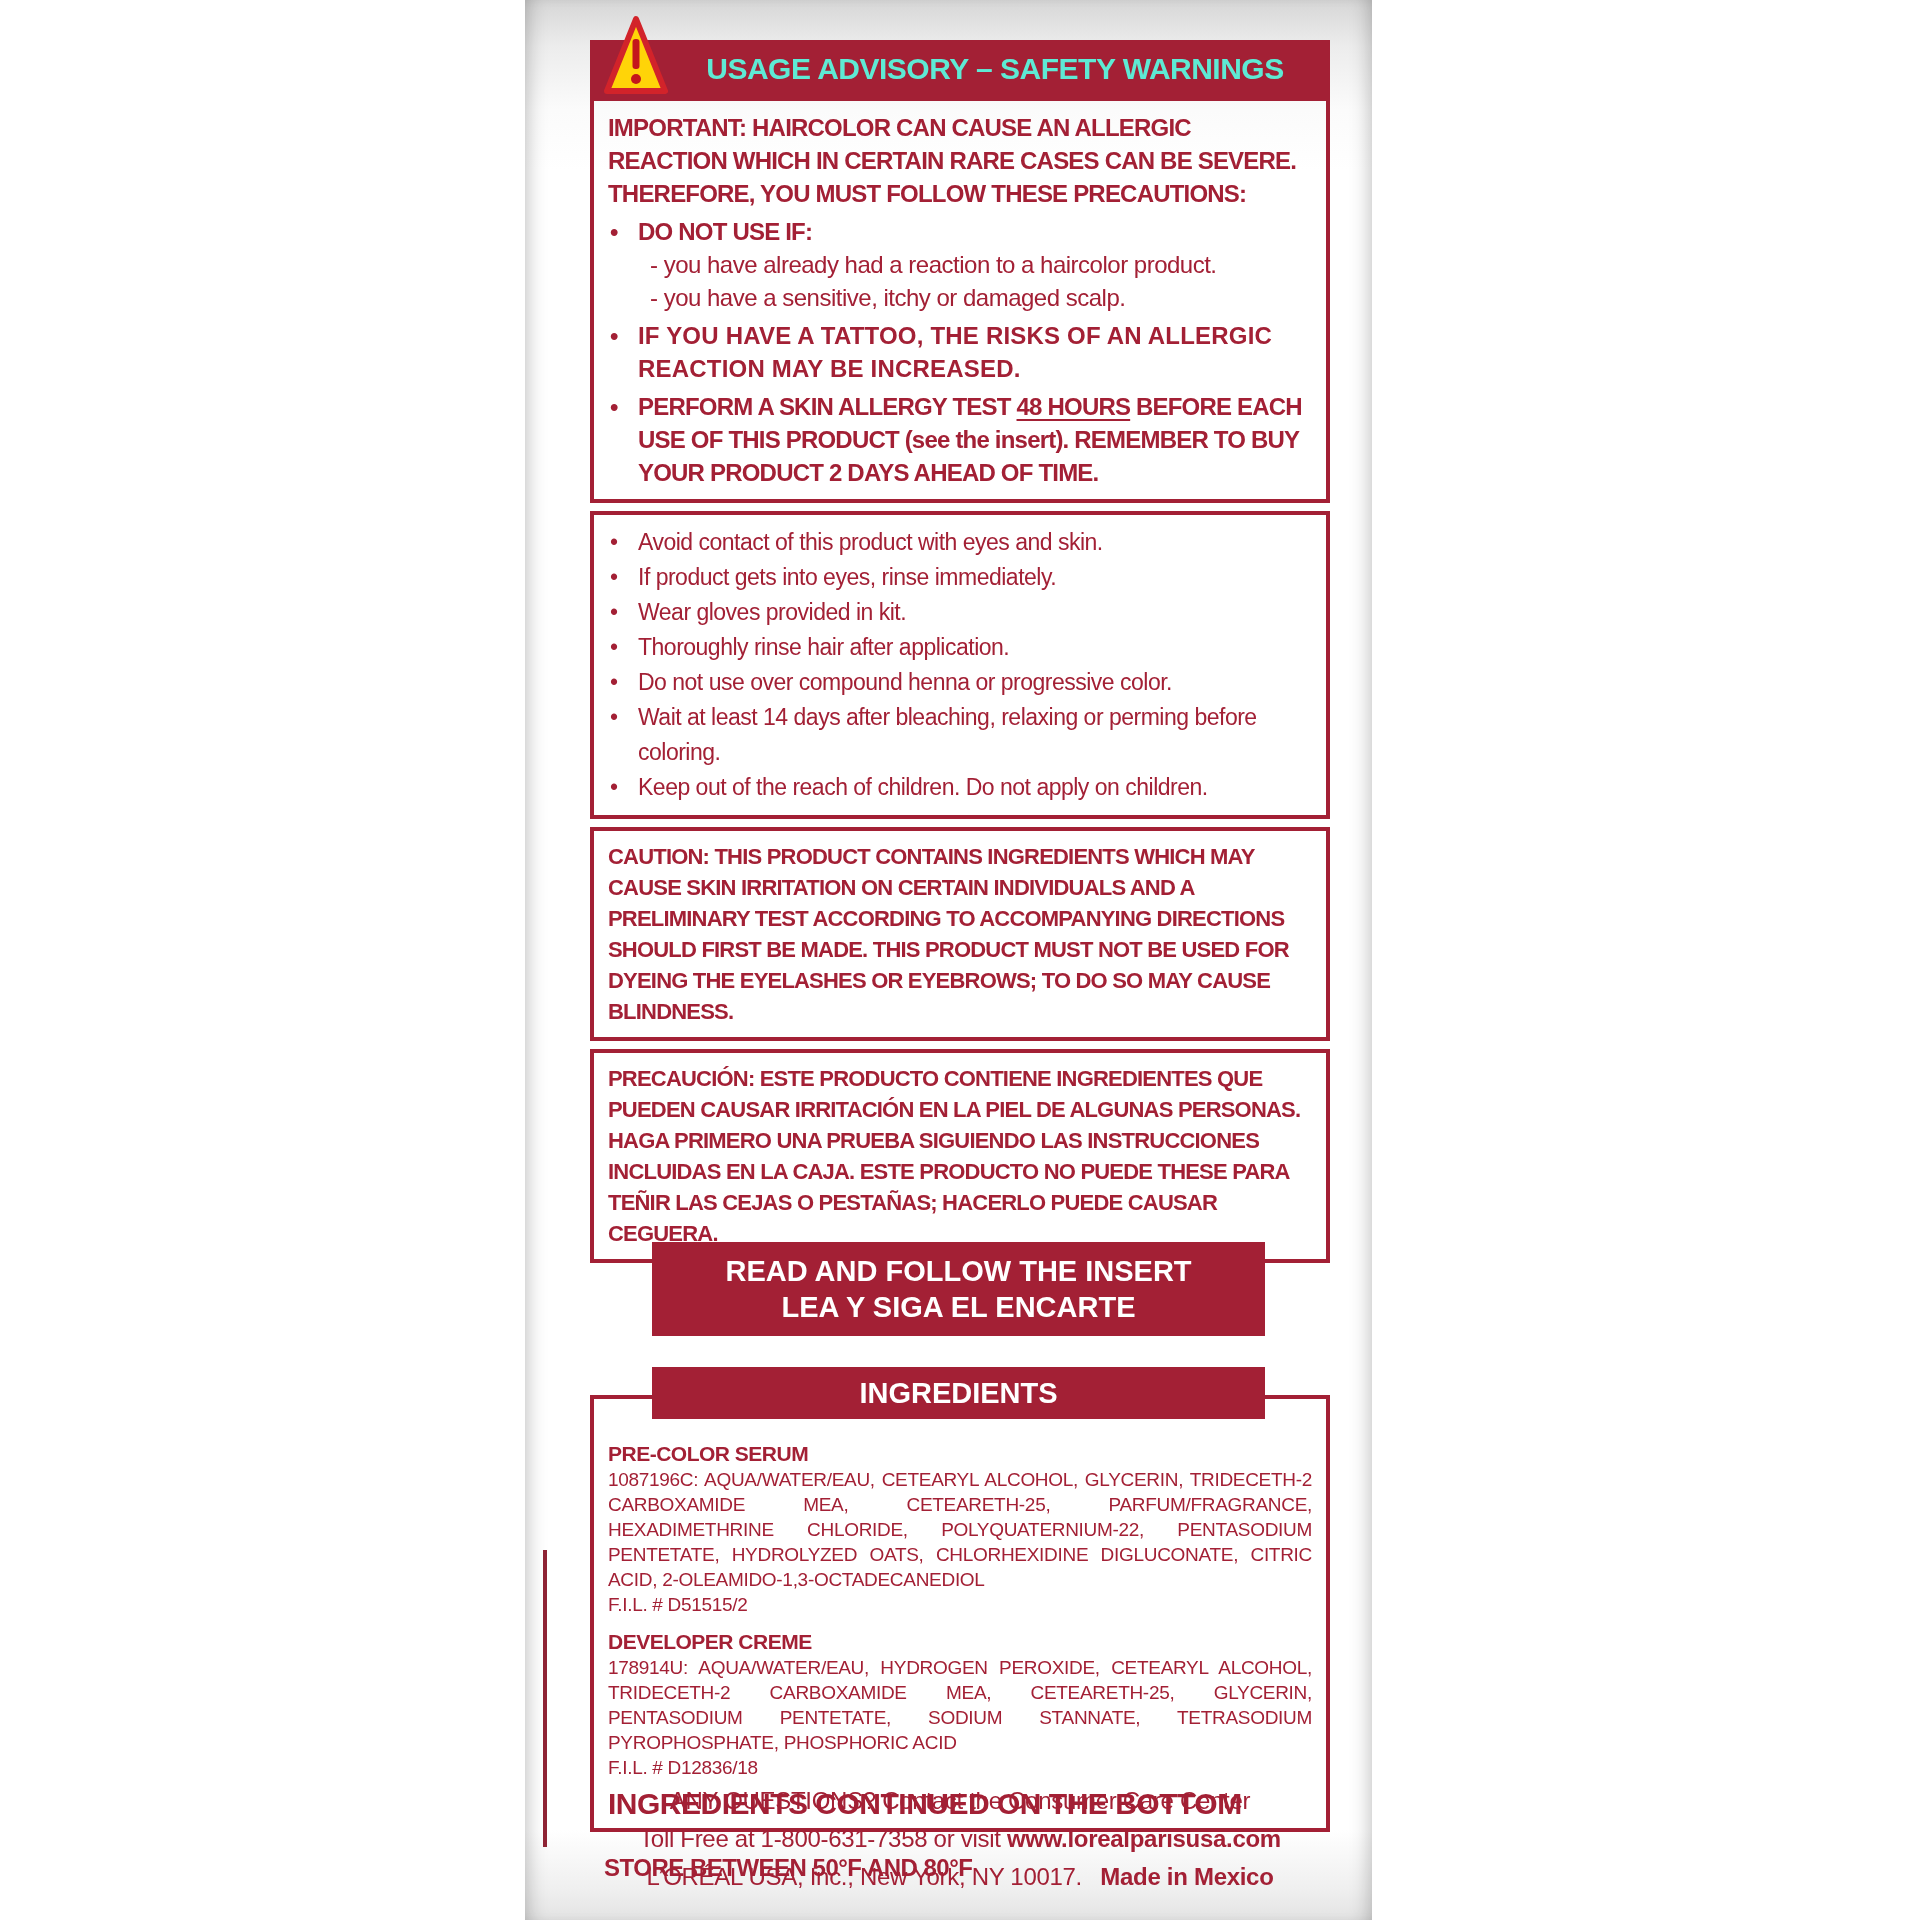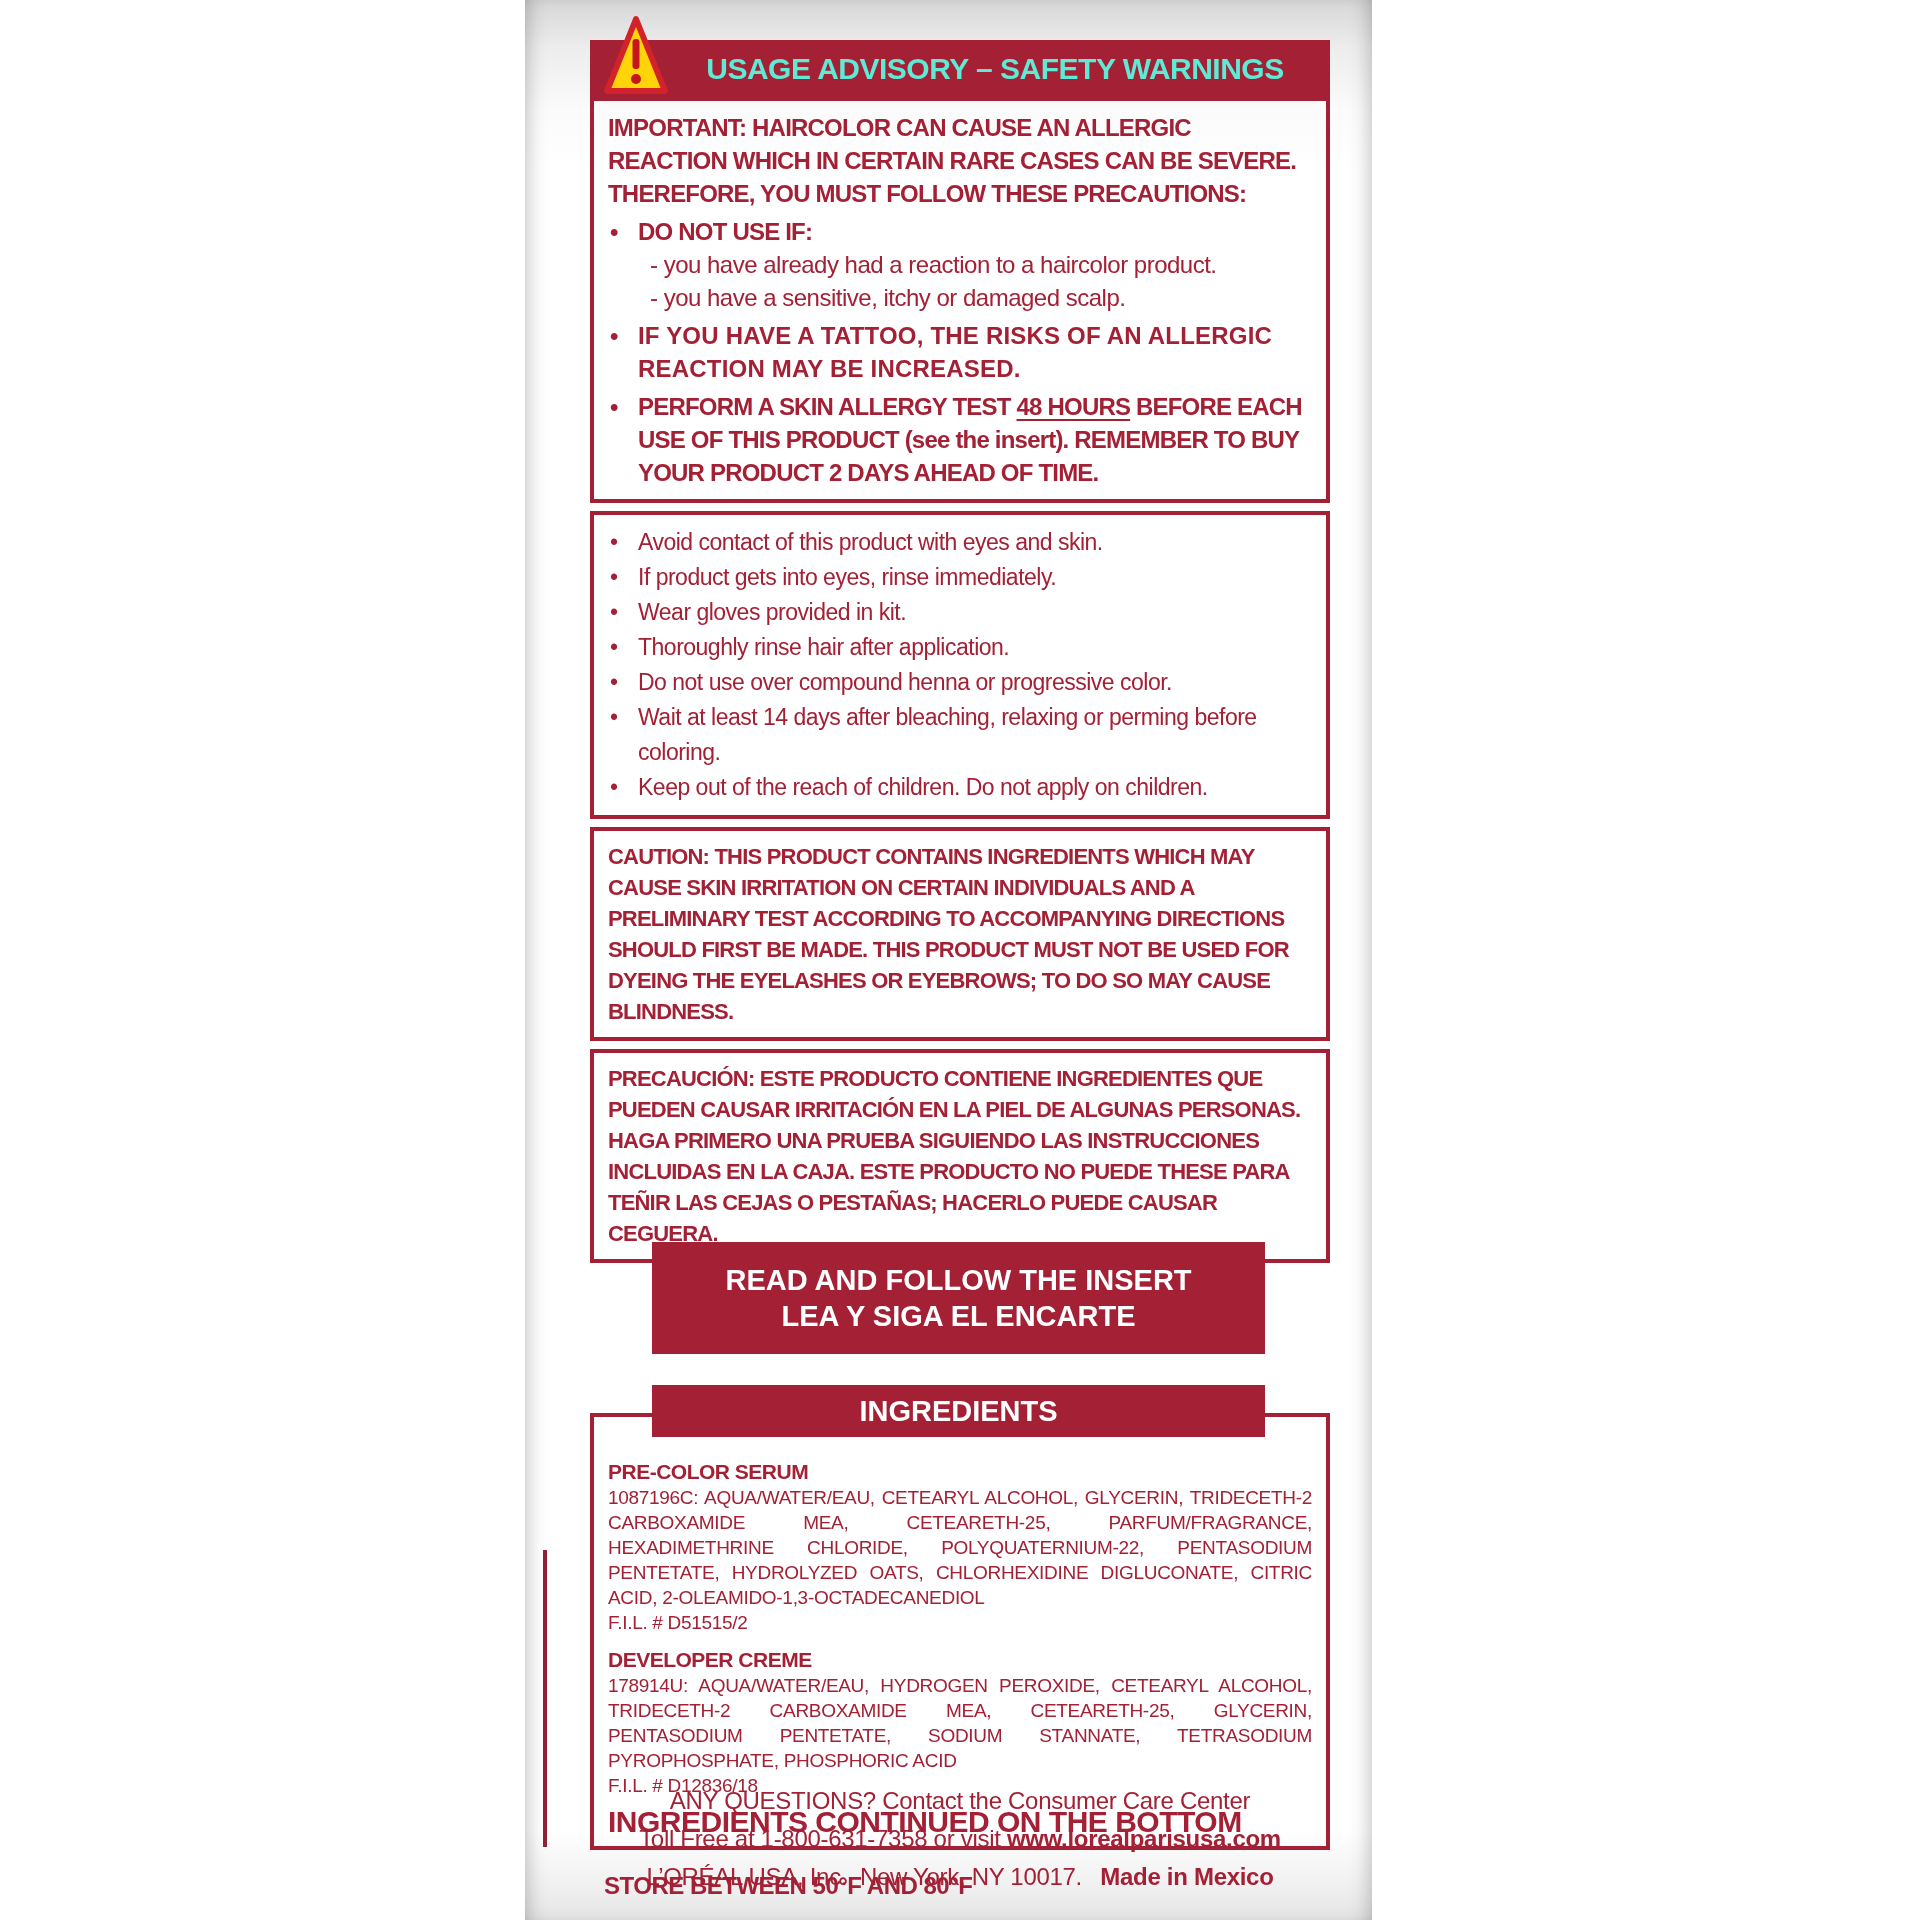--- a/index.html
+++ b/index.html
@@ -36,21 +36,21 @@
         padding-left:56px;text-indent:-14px;}
   .tattoo{letter-spacing:0.2px;}
   .u{text-decoration:underline;text-decoration-thickness:2px;text-underline-offset:4px;}
   .reg23{font-weight:normal;font-size:23px;letter-spacing:-0.5px;line-height:35px;margin-top:0;}
   .reg23.li::before{top:0;}
   
   .redband{
     position:relative;z-index:2;margin-left:62px;width:613px;background:#A32035;
     color:#ffffff;text-align:center;font-weight:bold;
   }
-  .band-insert{margin-top:-21px;font-size:29px;line-height:36px;padding:20px 0;}
+  .band-insert{margin-top:-21px;font-size:29px;line-height:36px;padding:11px 0;}
   .band-ingredients{margin-top:31px;font-size:29px;line-height:36px;padding:8px 0;}
   
   .ingbox{
     position:relative;z-index:1;margin-top:-24px;border:4px solid #A32035;
     padding:42px 14px 10px 14px;
   }
   .ing-h{font-weight:bold;font-size:21px;letter-spacing:-0.5px;line-height:26px;margin:0;}
   .ing-t{font-weight:normal;font-size:19px;letter-spacing:-0.3px;line-height:25px;margin:0;text-align:justify;}
   .ing-f{font-weight:normal;font-size:19px;letter-spacing:-0.3px;line-height:25px;margin:0;}
   .ing-sec2{margin-top:12px;}

